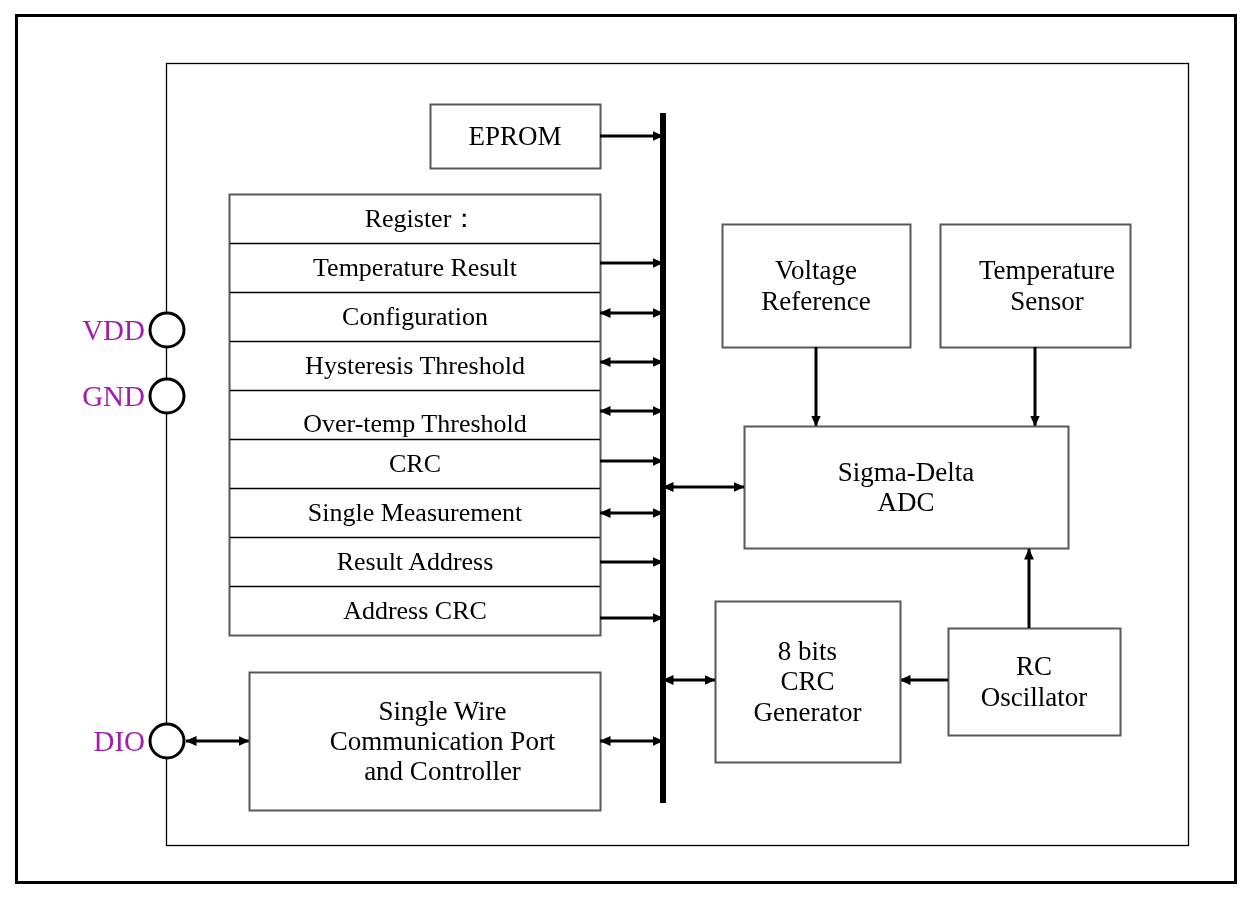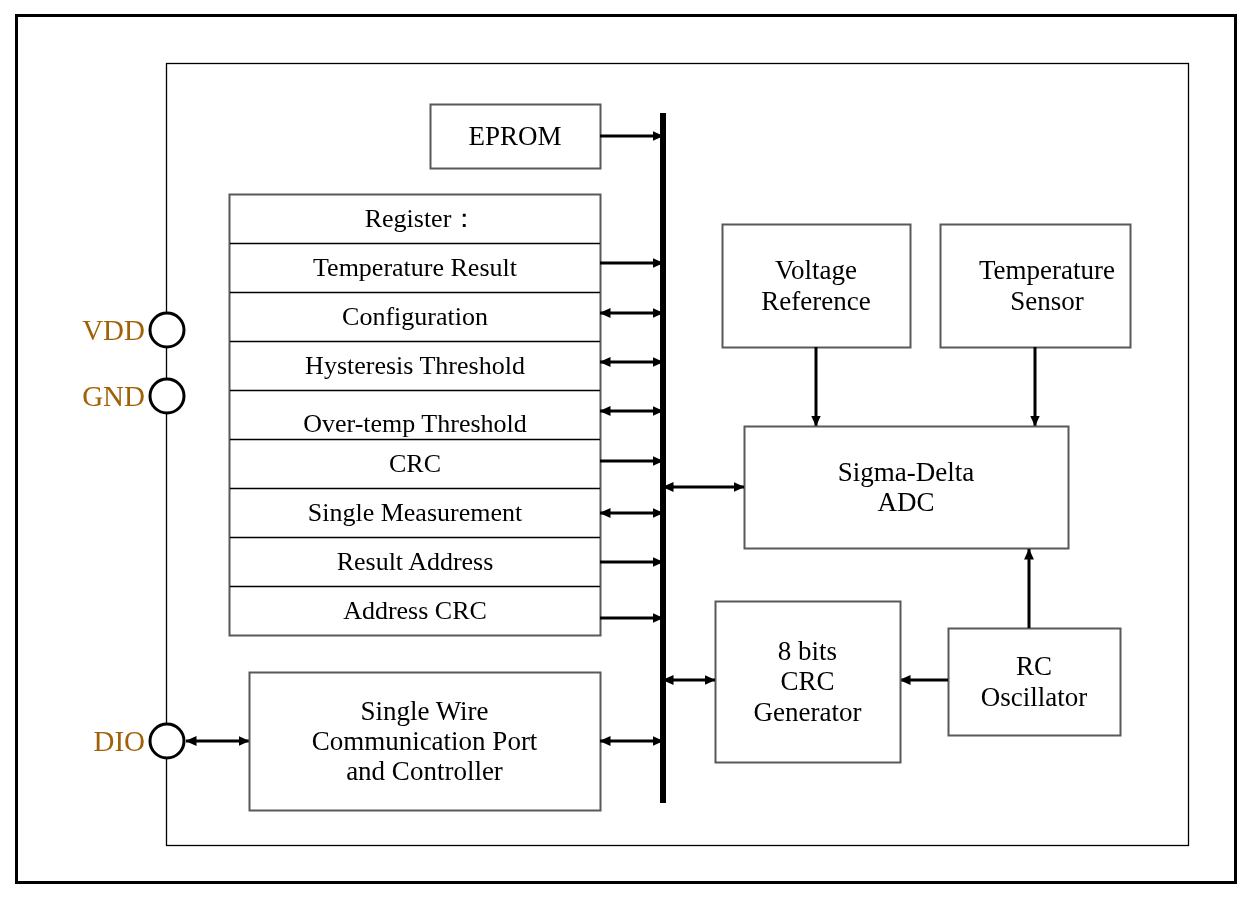--- a/index.html
+++ b/index.html
@@ -29,21 +29,21 @@
     text-align: center;
     line-height: 1.12;
     white-space: pre-line;
     display: flex;
     align-items: center;
     justify-content: center;
     pointer-events: none;
   }
   .pin-label {
     position: absolute;
-    color: #a16207;
+    color: #a21caf;
     font-size: 29px;
     display: flex;
     align-items: center;
     justify-content: flex-end;
   }
   .box-label { font-size: 27px; }
   .reg-label { font-size: 26px; }
   .reg-head  { font-size: 26px; }
 </style>
 </head>
@@ -139,17 +139,17 @@
   <div class="lbl box-label" style="left:940px; top:224px; width:190px; height:123px;margin-left:12px;">Temperature
 Sensor</div>
   <div class="lbl box-label" style="left:744px; top:426px; width:324px; height:122px;font-family:Liberation Serif, serif;">Sigma-Delta
 ADC</div>
   <div class="lbl box-label" style="left:715px; top:601px; width:185px; height:161px;">8 bits
 CRC
 Generator</div>
   <div class="lbl box-label" style="left:948px; top:628px; width:172px; height:107px;">RC
 Oscillator</div>
 
-  <div class="lbl box-label" style="left:249px; top:672px; width:351px; height:138px;">Single Wire
+  <div class="lbl box-label" style="left:267px; top:672px; width:351px; height:138px;">Single Wire
 Communication Port
 and Controller</div>
 
 </div>
 
 </body></html>

